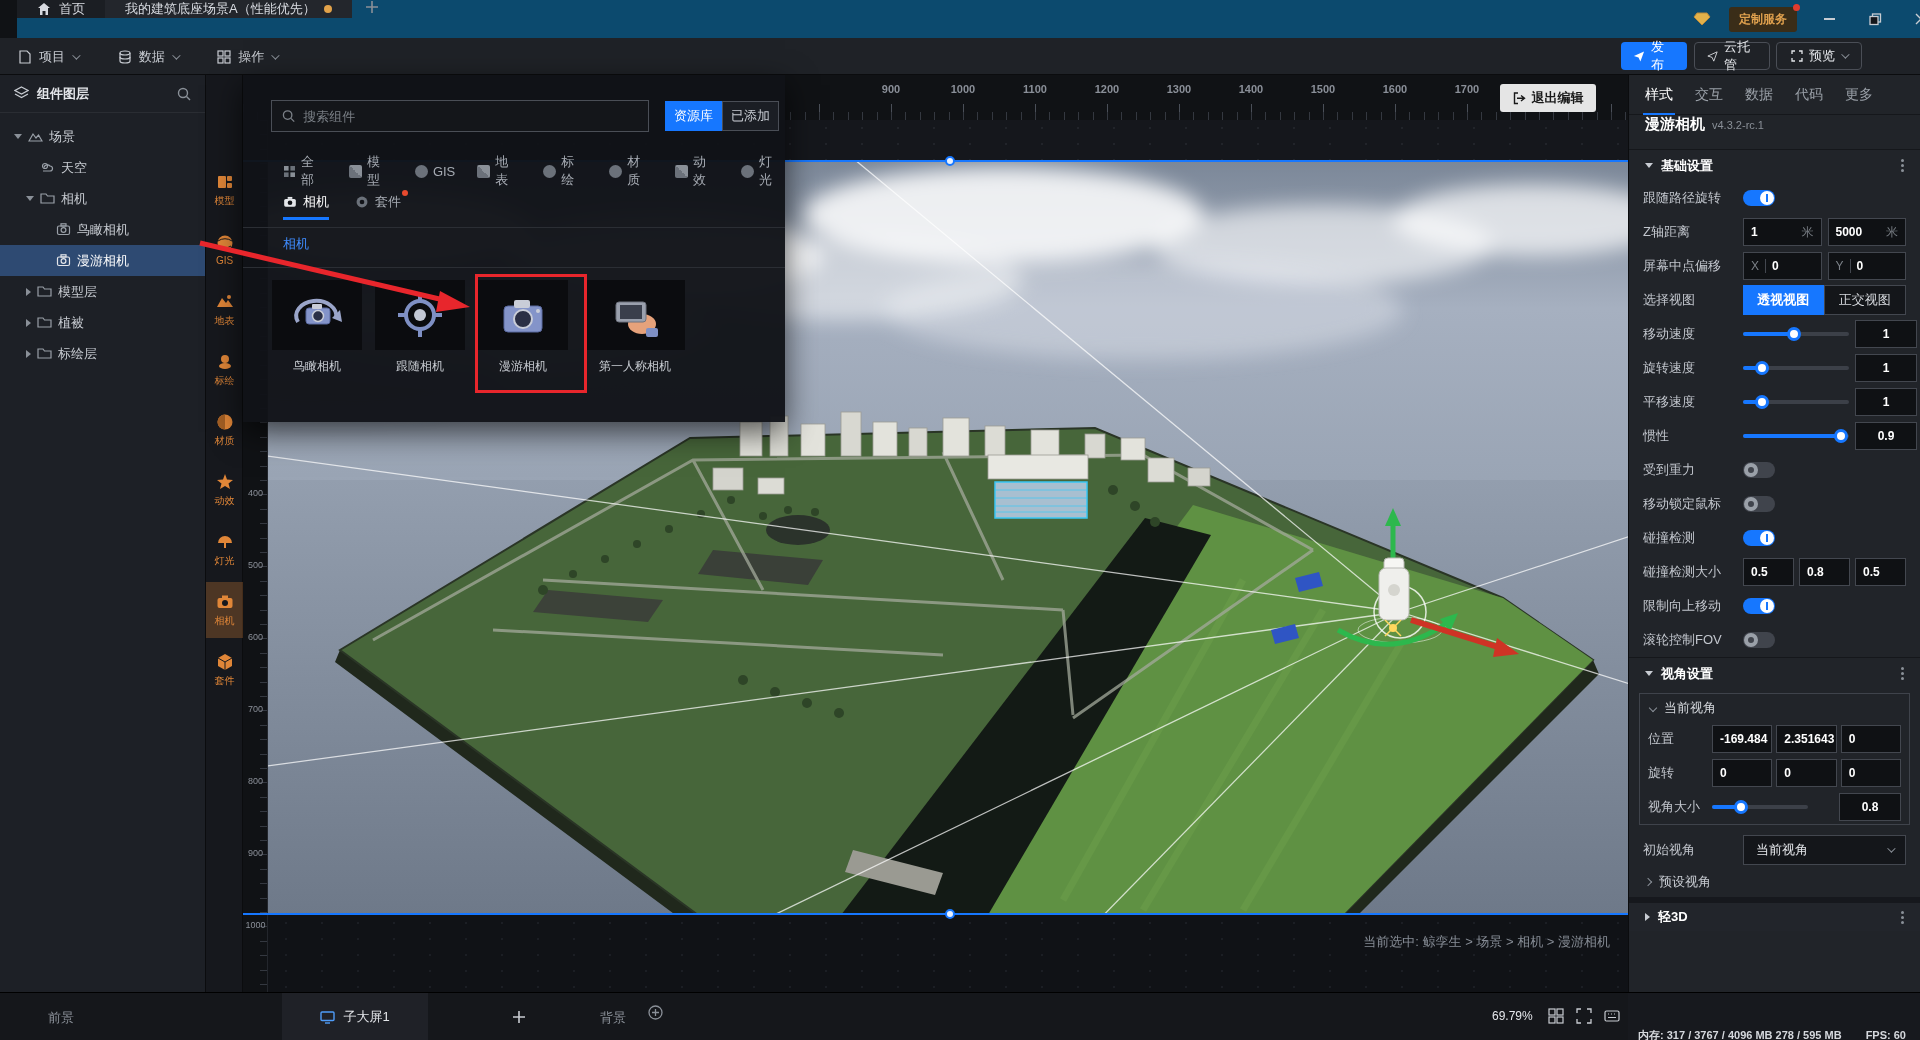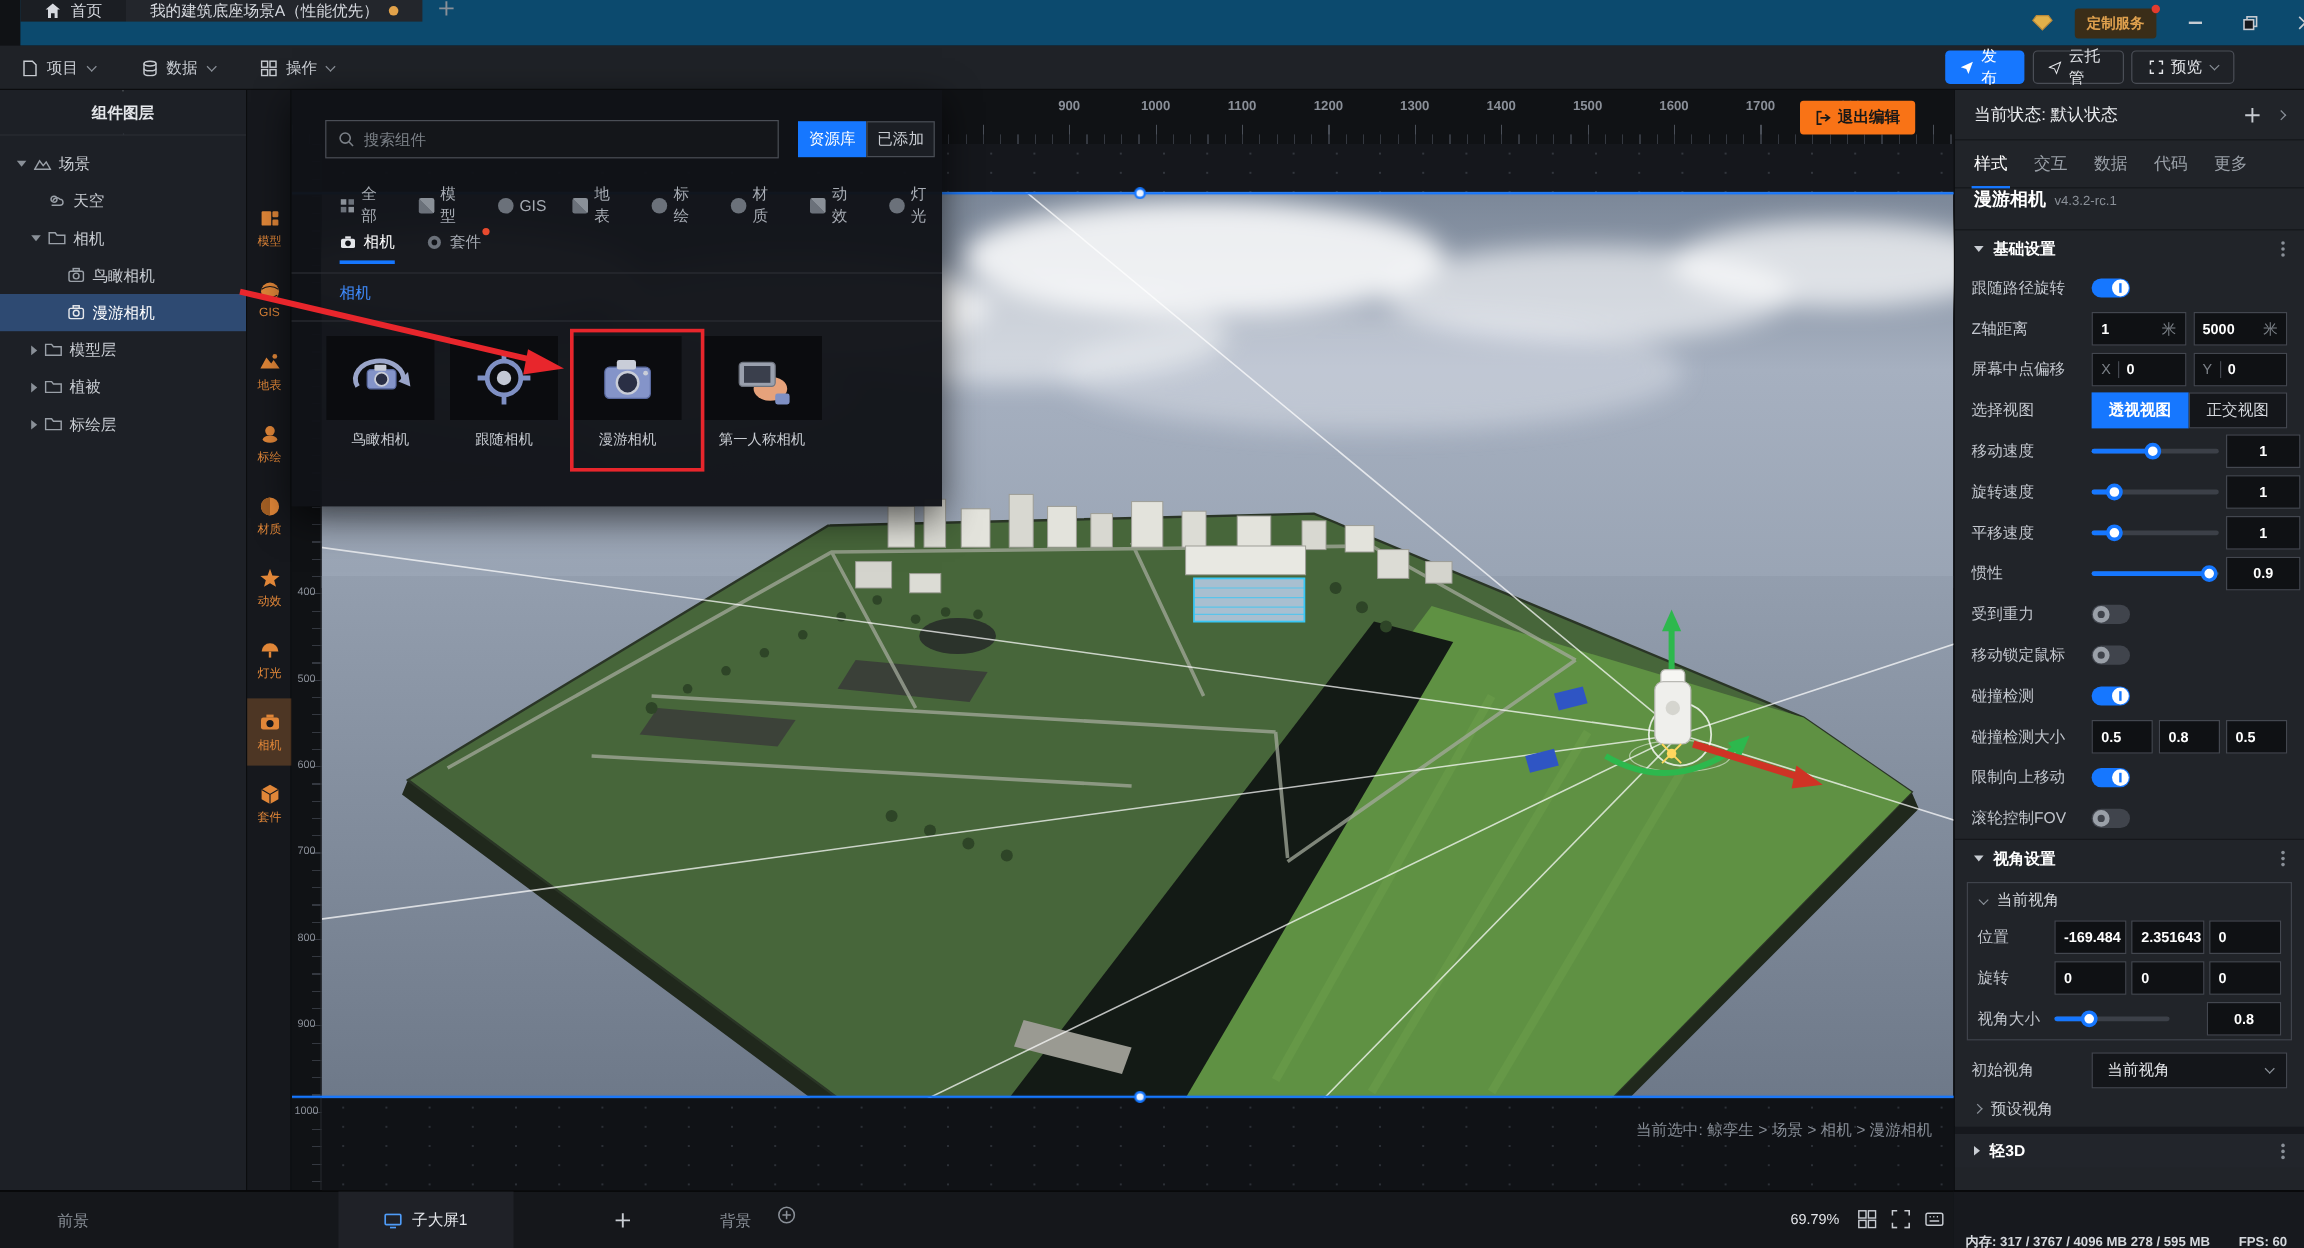--- a/index.html
+++ b/index.html
@@ -24,21 +24,21 @@
   
   .menubar { position:absolute; left:0; top:38px; width:1920px; height:37px; background:#1f2227; border-bottom:1px solid #0b0c0e; }
   .menu-item { display:inline-flex; align-items:center; gap:7px; height:37px; padding:0 18px; color:#c8ccd2; font-size:13px; }
   .chev { width:6px; height:6px; border-right:1.5px solid #8a9098; border-bottom:1.5px solid #8a9098; transform:rotate(45deg) translateY(-2px); }
   .btn { height:28px; border-radius:4px; display:inline-flex; align-items:center; justify-content:center; gap:6px; font-size:13px; padding:0 12px; }
   .btn-blue { background:#1677ff; color:#fff; }
   .btn-ghost { background:transparent; border:1px solid #4a4e56; color:#e4e6ea; }
 
   
   .sidebar { position:absolute; left:0; top:75px; width:206px; height:917px; background:#1d2026; border-right:1px solid #0b0c0e; }
-  .sb-header { height:38px; display:flex; align-items:center; padding:0 14px; color:#e4e6ea; font-weight:bold; border-bottom:1px solid #2a2d33; gap:8px;flex-direction:column; }
+  .sb-header { height:38px; display:flex; align-items:center; padding:0 14px; color:#e4e6ea; font-weight:bold; border-bottom:1px solid #2a2d33; gap:8px; }
   .tree { padding-top:8px; }
   .tree-row { height:31px; display:flex; align-items:center; gap:6px; color:#c8ccd2; font-size:13px; }
   .tree-row.sel { background:#2e4a72; color:#fff; }
   .tri-down { width:0; height:0; border-left:4px solid transparent; border-right:4px solid transparent; border-top:5px solid #8a9098; }
   .tri-right { width:0; height:0; border-top:4px solid transparent; border-bottom:4px solid transparent; border-left:5px solid #8a9098; }
 
   
   .strip { position:absolute; left:206px; top:75px; width:37px; height:917px; background:#16181d; border-right:1px solid #0b0c0e; }
   .strip-item { position:absolute; left:0; width:37px; height:56px; display:flex; flex-direction:column; align-items:center; justify-content:center; gap:3px; color:#e08638; font-size:10px; }
   .strip-item.active { background:rgba(224,134,56,.28); }
@@ -54,21 +54,21 @@
      background-image:repeating-linear-gradient(180deg,#343840 0,#343840 1px,transparent 1px,transparent 14.4px);
      background-size:8px 100%; background-repeat:no-repeat; background-position:17px 0; }
   .rulerv-num { position:absolute; left:0; width:25px; text-align:center; color:#8a8f98; font-size:9px; }
   .dotgrid { position:absolute; left:25px; top:45px; width:1360px; height:40px;
      background:#15171c radial-gradient(#33373e 1px, transparent 1.4px); background-size:36px 16px; }
   .bottomstrip { position:absolute; left:25px; top:840px; width:1360px; height:77px;
      background:#101216 radial-gradient(#2c3037 1px, transparent 1.4px); background-size:36px 16px; }
   .viewport { position:absolute; left:25px; top:85px; width:1360px; height:755px; overflow:hidden; }
   .sel-line { position:absolute; left:0; width:1385px; height:2px; background:#1677ff; z-index:5; }
   .sel-handle { position:absolute; width:10px; height:10px; border-radius:50%; background:#eaf2ff; border:2px solid #1677ff; z-index:6; }
-  .exit-btn { position:absolute; left:1257px; top:9px; width:96px; height:28px; background:#f97316; color:#181818; font-weight:bold;
+  .exit-btn { position:absolute; left:1257px; top:9px; width:96px; height:28px; background:#e5e5e5; color:#181818; font-weight:bold;
      border-radius:3px; display:flex; align-items:center; justify-content:center; gap:6px; z-index:7; font-size:13px; }
   .selected-path { position:absolute; right:18px; top:858px; color:#878d96; font-size:13px; }
 
   
   .popup { position:absolute; left:243px; top:75px; width:542px; height:347px; background:rgba(17,19,24,.97);
      box-shadow:0 10px 30px rgba(0,0,0,.65); z-index:30; }
   .search-box { position:absolute; left:28px; top:25px; width:378px; height:32px; border:1px solid #4a4e56; background:#14161a;
      display:flex; align-items:center; gap:8px; padding:0 10px; }
   .search-box input { background:transparent; border:0; outline:0; color:#c8ccd2; font-size:13px; width:100%;
      font-family:"Liberation Sans","DejaVu Sans",sans-serif; }
@@ -650,28 +650,20 @@
           <rect x="10" y="10" width="30" height="20" rx="3" fill="#9aa0ad" stroke="#6e737e"></rect>
           <rect x="14" y="13" width="22" height="14" fill="#3a3f4c"></rect>
         </svg>
       </div>
       <div class="clabel">第一人称相机</div>
     </div>
     <div class="red-box"></div>
   </div>
 
   <div class="inspector">
-    <div class="insp-state">
-      <span>当前状态: 默认状态</span>
-      <span class="grow"></span>
-      <svg width="14" height="14" viewBox="0 0 14 14" style="margin-right:14px">
-          <path d="M7 1 V13 M1 7 H13" stroke="#c8ccd2" stroke-width="1.6"></path>
-        </svg>
-      <span class="chev" style="transform:rotate(-45deg)"></span>
-    </div>
     <div class="insp-tabs">
       <span class="insp-tab active">样式</span>
       <span class="insp-tab">交互</span>
       <span class="insp-tab">数据</span>
       <span class="insp-tab">代码</span>
       <span class="insp-tab">更多</span>
     </div>
     <div class="comp-title">
       <span class="name">漫游相机</span>
       <span class="ver">v4.3.2-rc.1</span>

